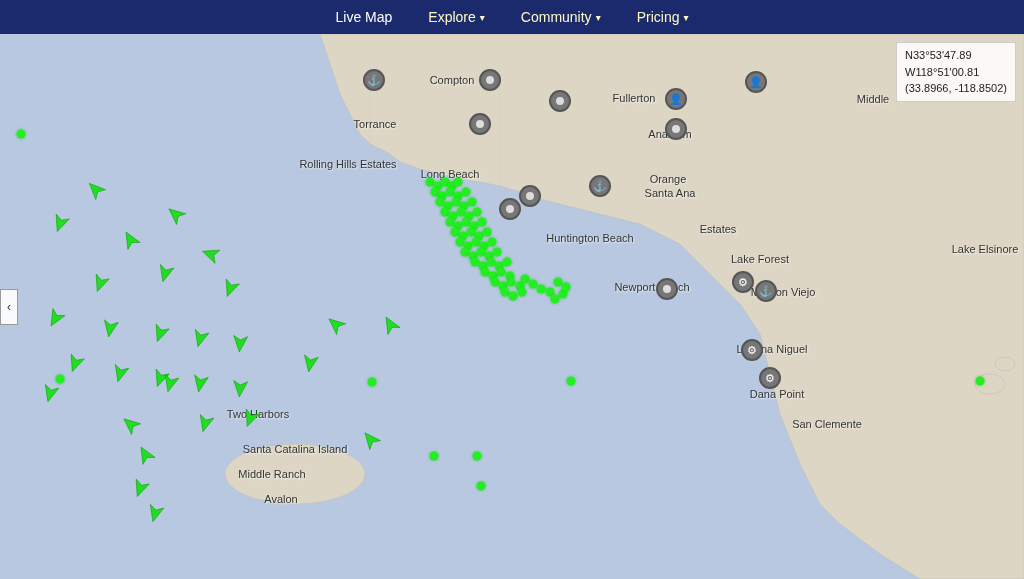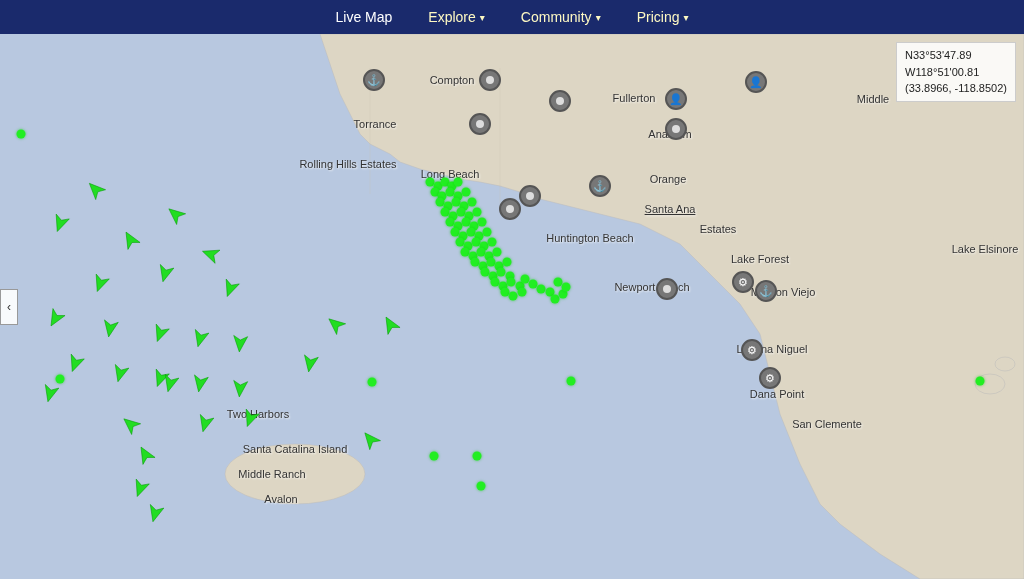--- a/index.html
+++ b/index.html
@@ -106,21 +106,21 @@
 
   <div id="city-labels">
       <div class="city-label" style="left: 375px; top: 90px;">Torrance</div>
       <div class="city-label" style="left: 452px; top: 46px;">Compton</div>
       <div class="city-label" style="left: 634px; top: 64px; text-align: right;">Fullerton</div>
       <div class="city-label" style="left: 873px; top: 65px;">Middle</div>
       <div class="city-label" style="left: 348px; top: 130px;">Rolling Hills Estates</div>
       <div class="city-label" style="left: 450px; top: 140px;">Long Beach</div>
       <div class="city-label" style="left: 668px; top: 145px;">Orange</div>
       <div class="city-label" style="left: 670px; top: 100px;">Anaheim</div>
-      <div class="city-label" style="left: 670px; top: 175px; text-decoration: underline;">Santa Ana</div>
+      <div class="city-label" style="left: 670px; top: 159px;">Santa Ana</div>
       <div class="city-label" style="left: 590px; top: 204px;">Huntington Beach</div>
       <div class="city-label" style="left: 652px; top: 253px;">Newport Beach</div>
       <div class="city-label" style="left: 718px; top: 195px;">Estates</div>
       <div class="city-label" style="left: 760px; top: 225px;">Lake Forest</div>
       <div class="city-label" style="left: 985px; top: 215px;">Lake Elsinore</div>
       <div class="city-label" style="left: 783px; top: 258px;">Mission Viejo</div>
       <div class="city-label" style="left: 772px; top: 315px;">Laguna Niguel</div>
       <div class="city-label" style="left: 777px; top: 360px;">Dana Point</div>
       <div class="city-label" style="left: 827px; top: 390px;">San Clemente</div>
       <div class="city-label" style="left: 258px; top: 380px;">Two Harbors</div>

